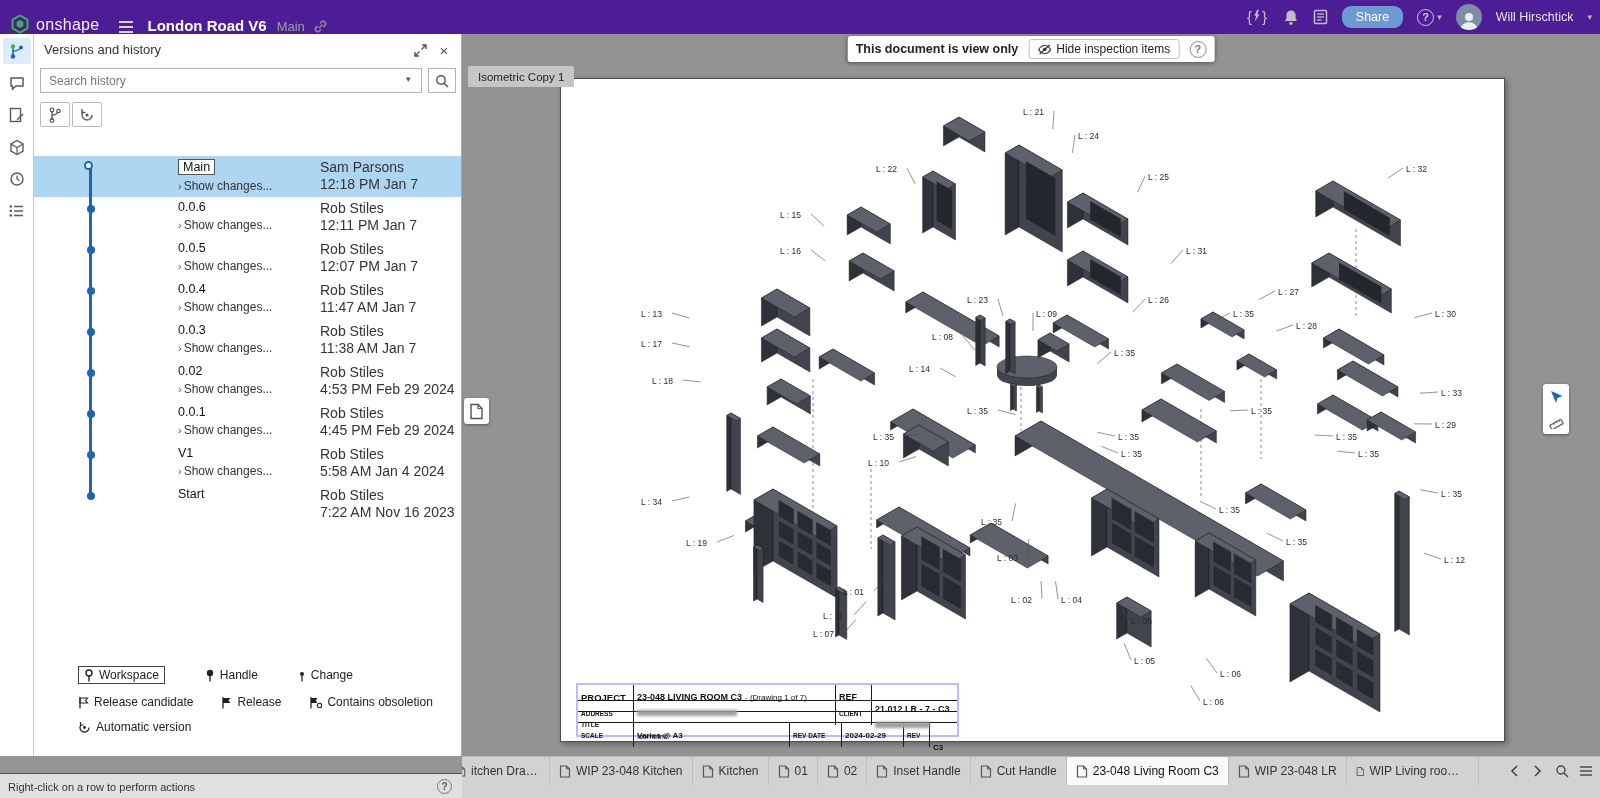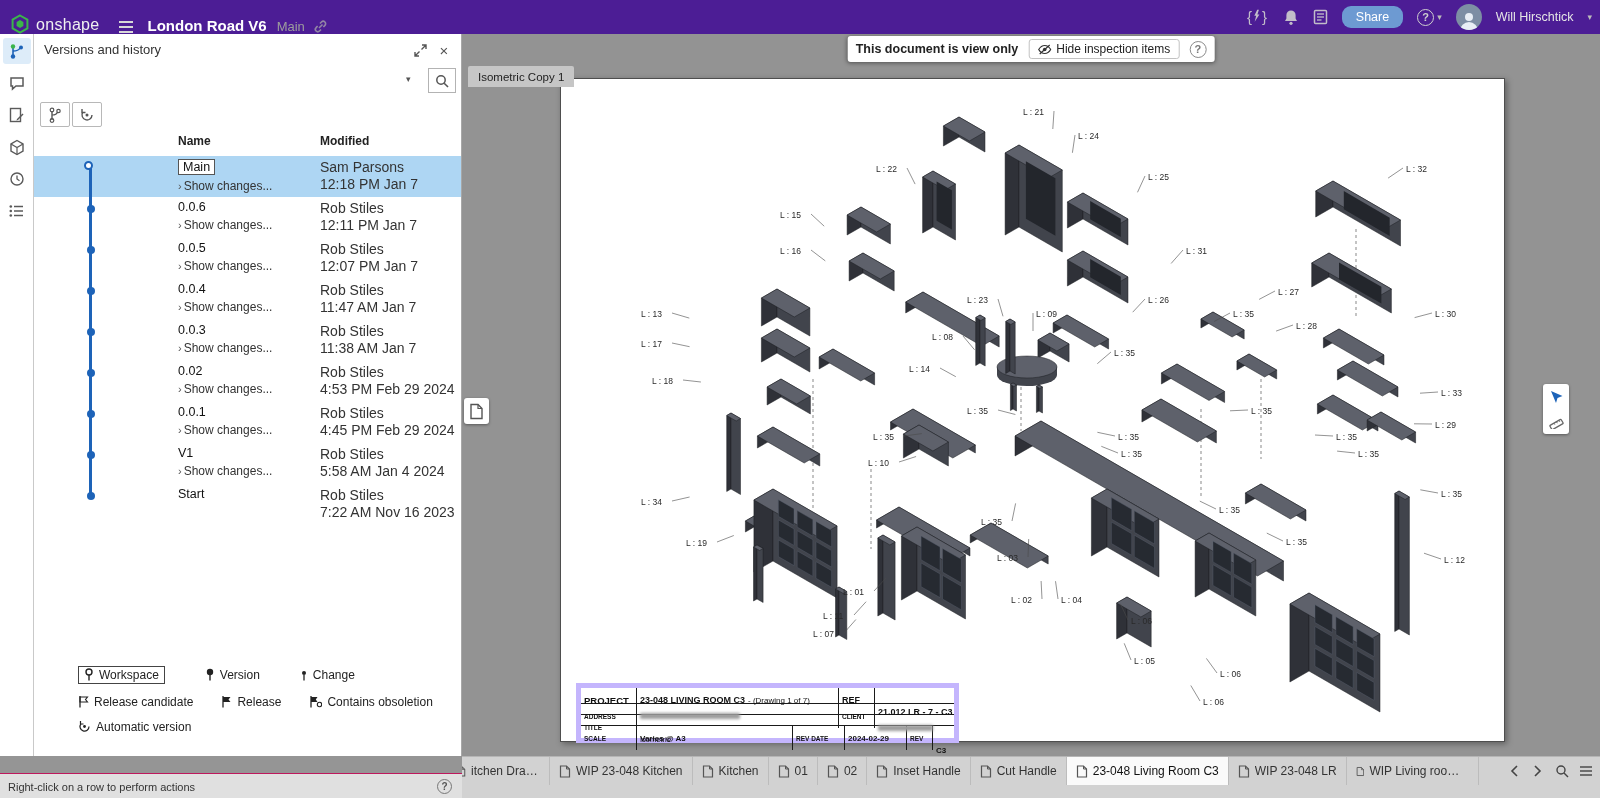--- a/index.html
+++ b/index.html
@@ -62,21 +62,21 @@
   .vnode.workspace { left:50px; top:5px; width:9px; height:9px; border-radius:50%; background:#fff; border:2.5px solid #1d63b8; }
   .vnode.version, .vnode.start { left:52.5px; top:8px; width:8px; height:8px; border-radius:50%; background:#1d63b8; }
   .vc1 { position:absolute; left:144px; top:3px; width:138px; }
   .vname { font-size:12.5px; color:#111; display:inline-block; line-height:14px; }
   .vname.ws { border:1px solid #555; padding:0 4px; background:#fff; }
   .vshow { margin-top:4px; font-size:12px; color:#333; cursor:pointer; }
   .vshow .chev { font-size:11px; color:#555; margin-right:2px; }
   .vc2 { position:absolute; left:286px; top:3px; font-size:14px; color:#333; line-height:17px; }
   .plegend { position:absolute; left:44px; top:632px; font-size:12px; color:#222; }
   .leg-row { display:flex; align-items:center; margin-bottom:11px; }
-  .leg-item { display:flex; align-items:flex-start; gap:5px; }
+  .leg-item { display:flex; align-items:center; gap:5px; }
   .leg-item.boxed { border:1px solid #444; padding:1px 5px; }
   .leg-gap1 { width:40px; } .leg-gap2 { width:28px; }
 
   
   .statusbar { position:absolute; left:0; top:756px; width:462px; height:54px; background:#e0e0e0;
     border-top:1px solid #be185d; z-index:35;margin-top:17px; }
   .statusbar .hint { position:absolute; left:8px; top:7px; font-size:11px; color:#333; }
   .status-help { position:absolute; right:10px; top:5px; width:15px; height:15px; border-radius:50%;
     border:1.5px solid #777; color:#555; font-size:10px; font-weight:bold; display:flex;
     align-items:center; justify-content:center; cursor:pointer; }
@@ -96,21 +96,21 @@
   .sheet svg { position:absolute; left:0; top:0; }
   .pagebtn { position:absolute; left:2px; top:364px; width:25px; height:26px; background:#fff; border-radius:3px;
     box-shadow:0 1px 3px rgba(0,0,0,.4); display:flex; align-items:center; justify-content:center; cursor:pointer; z-index:15; }
   .rightfly { position:absolute; left:1081px; top:350px; width:26px; background:#fff; border-radius:3px;
     box-shadow:0 1px 3px rgba(0,0,0,.4); display:flex; flex-direction:column; align-items:center;
     padding:2px 0; gap:2px; z-index:15; }
   .rf-btn { width:22px; height:22px; display:flex; align-items:center; justify-content:center; cursor:pointer; border-radius:2px; }
 
   
   .titleblock { position:absolute; left:15px; top:604px; width:383px; background:#fff;
-    border:5px solid #c4b5fd; color:#111; z-index:5; }
+    border:2px solid #c4b5fd; color:#111; z-index:5; }
   .tbr { display:grid; border-top:1px solid #1a1a1a; align-items:center; }
   .tbr:first-child { border-top:none; }
   .tbr > div { border-right:1px solid #1a1a1a; height:100%; display:flex; align-items:center;
     padding:0 3px; overflow:hidden; white-space:nowrap; }
   .tbr > div:last-child { border-right:none;margin-top:24px; }
   .tbr1 { grid-template-columns:56px 202px 36px 1fr; height:15px; }
   .tbr2 { grid-template-columns:56px 202px 36px 1fr; height:11px; }
   .tbr3 { grid-template-columns:56px 1fr; height:11px; }
   .tbr4 { grid-template-columns:56px 156px 52px 62px 26px 1fr; height:13px;text-align:center; }
   .tb-lab { font-size:9.5px; font-weight:bold; }
@@ -264,20 +264,21 @@
         <svg width="13" height="13" viewBox="0 0 13 13">
             <g stroke="#555" stroke-width="1.4" fill="none">
               <path d="M8 1h4v4M12 1L7.5 5.5"></path>
               <path d="M5 12H1V8M1 12l4.5-4.5"></path>
             </g>
           </svg>
       </span>
       <span class="phead-ic ic-close">×</span>
     </div>
     <div class="psearch">
+      <input type="text" placeholder="Search history" style="">
       <span class="search-caret">▾</span>
       <span class="psearch-btn">
         <svg width="14" height="14" viewBox="0 0 14 14">
             <circle cx="6" cy="6" r="4.2" fill="none" stroke="#555" stroke-width="1.5"></circle>
             <line x1="9.2" y1="9.2" x2="13" y2="13" stroke="#555" stroke-width="1.6"></line>
           </svg>
       </span>
     </div>
     <div class="pfilters">
       <span class="pf-btn">
@@ -289,24 +290,20 @@
             <circle cx="11.5" cy="4" r="1.7" fill="none" stroke="#555" stroke-width="1.2"></circle>
           </svg>
       </span>
       <span class="pf-btn">
         <svg width="16" height="16" viewBox="0 0 16 16">
             <path d="M13 8A5 5 0 113.8 5.2" fill="none" stroke="#555" stroke-width="1.4"></path>
             <path d="M3 2v3.5h3.5" fill="none" stroke="#555" stroke-width="1.4"></path>
             <circle cx="8" cy="8" r="1.5" fill="#555"></circle>
           </svg>
       </span>
-    </div>
-    <div class="pcols">
-      <span class="c-name">Name</span>
-      <span class="c-mod">Modified</span>
     </div>
     <div class="vrows">
         <div class="vrow sel">
           <span class="vnode workspace"></span>
           <div class="vc1"><span class="vname ws">Main</span><div class="vshow"><span class="chev">›</span>Show changes...</div></div>
           <div class="vc2">
             <div>Sam Parsons</div>
             <div>12:18 PM Jan 7</div>
           </div>
         </div>
@@ -385,21 +382,21 @@
               <line x1="5" y1="7" x2="5" y2="12.5" stroke="#222" stroke-width="1.4"></line>
             </svg>
           <span>Workspace</span>
         </span>
         <span class="leg-gap1"></span>
         <span class="leg-item">
           <svg width="10" height="13" viewBox="0 0 10 13">
               <circle cx="5" cy="4" r="3.2" fill="#222"></circle>
               <line x1="5" y1="7" x2="5" y2="12.5" stroke="#222" stroke-width="1.4"></line>
             </svg>
-          <span>Version</span>
+          <span>Handle</span>
         </span>
         <span class="leg-gap1"></span>
         <span class="leg-item">
           <svg width="8" height="13" viewBox="0 0 8 13">
               <circle cx="4" cy="5" r="2" fill="#222"></circle>
               <line x1="4" y1="7" x2="4" y2="12.5" stroke="#222" stroke-width="1.3"></line>
             </svg>
           <span>Change</span>
         </span>
       </div>

